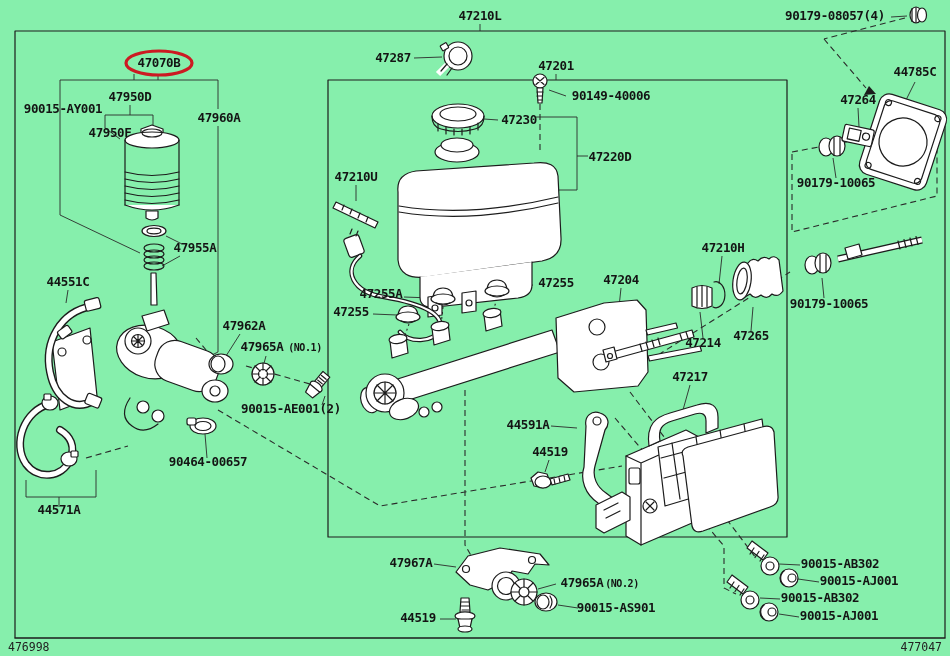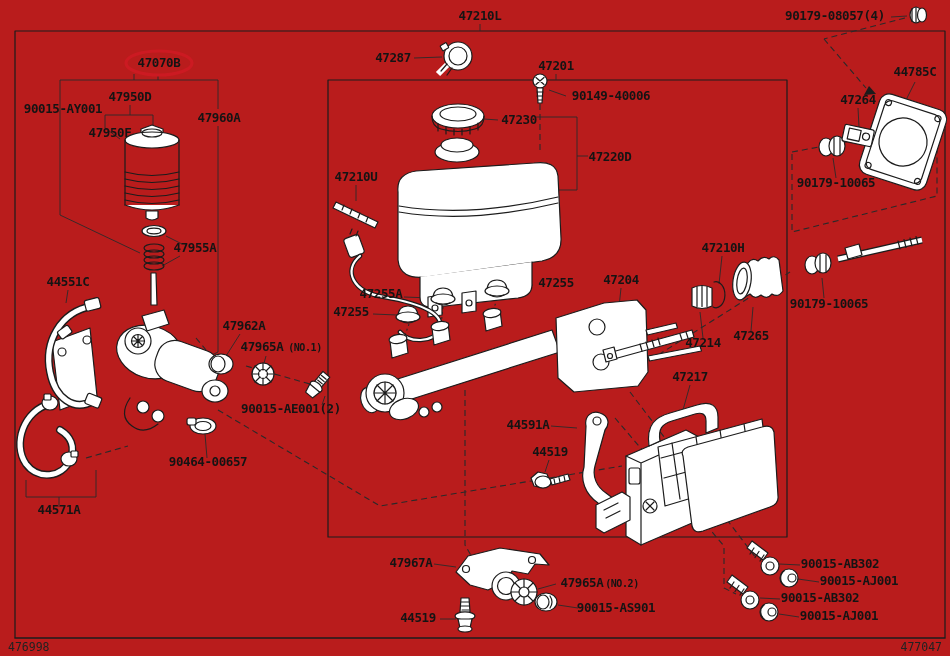--- a/index.html
+++ b/index.html
@@ -1,16 +1,16 @@
 <!DOCTYPE html>
 <html><head>
 <meta charset="utf-8">
 <style>
   html,body{margin:0;padding:0;background:#ffffff;}
-  .stage{position:relative;width:950px;height:656px;background:#b91c1c;overflow:hidden;
+  .stage{position:relative;width:950px;height:656px;background:#86efac;overflow:hidden;
          font-family:"DejaVu Sans Mono", monospace;}
   svg{position:absolute;left:0;top:0;}
   .ln{fill:none;stroke:#1c1c1c;stroke-width:1.2;stroke-linecap:round;stroke-linejoin:round;}
   .fw{fill:#ffffff;stroke:#1c1c1c;stroke-width:1.2;stroke-linecap:round;stroke-linejoin:round;}
   .thin{fill:none;stroke:#2a2a2a;stroke-width:0.9;}
   .dsh{fill:none;stroke:#2a2a2a;stroke-width:1.1;stroke-dasharray:6 4;}
   .dot{fill:none;stroke:#2a2a2a;stroke-width:1.1;stroke-dasharray:2 3;}
   .tubeO{fill:none;stroke:#1c1c1c;stroke-width:8;stroke-linecap:round;}
   .tubeI{fill:none;stroke:#ffffff;stroke-width:5.2;stroke-linecap:round;}
   .pipeO{fill:none;stroke:#1c1c1c;stroke-width:7;stroke-linecap:butt;}

